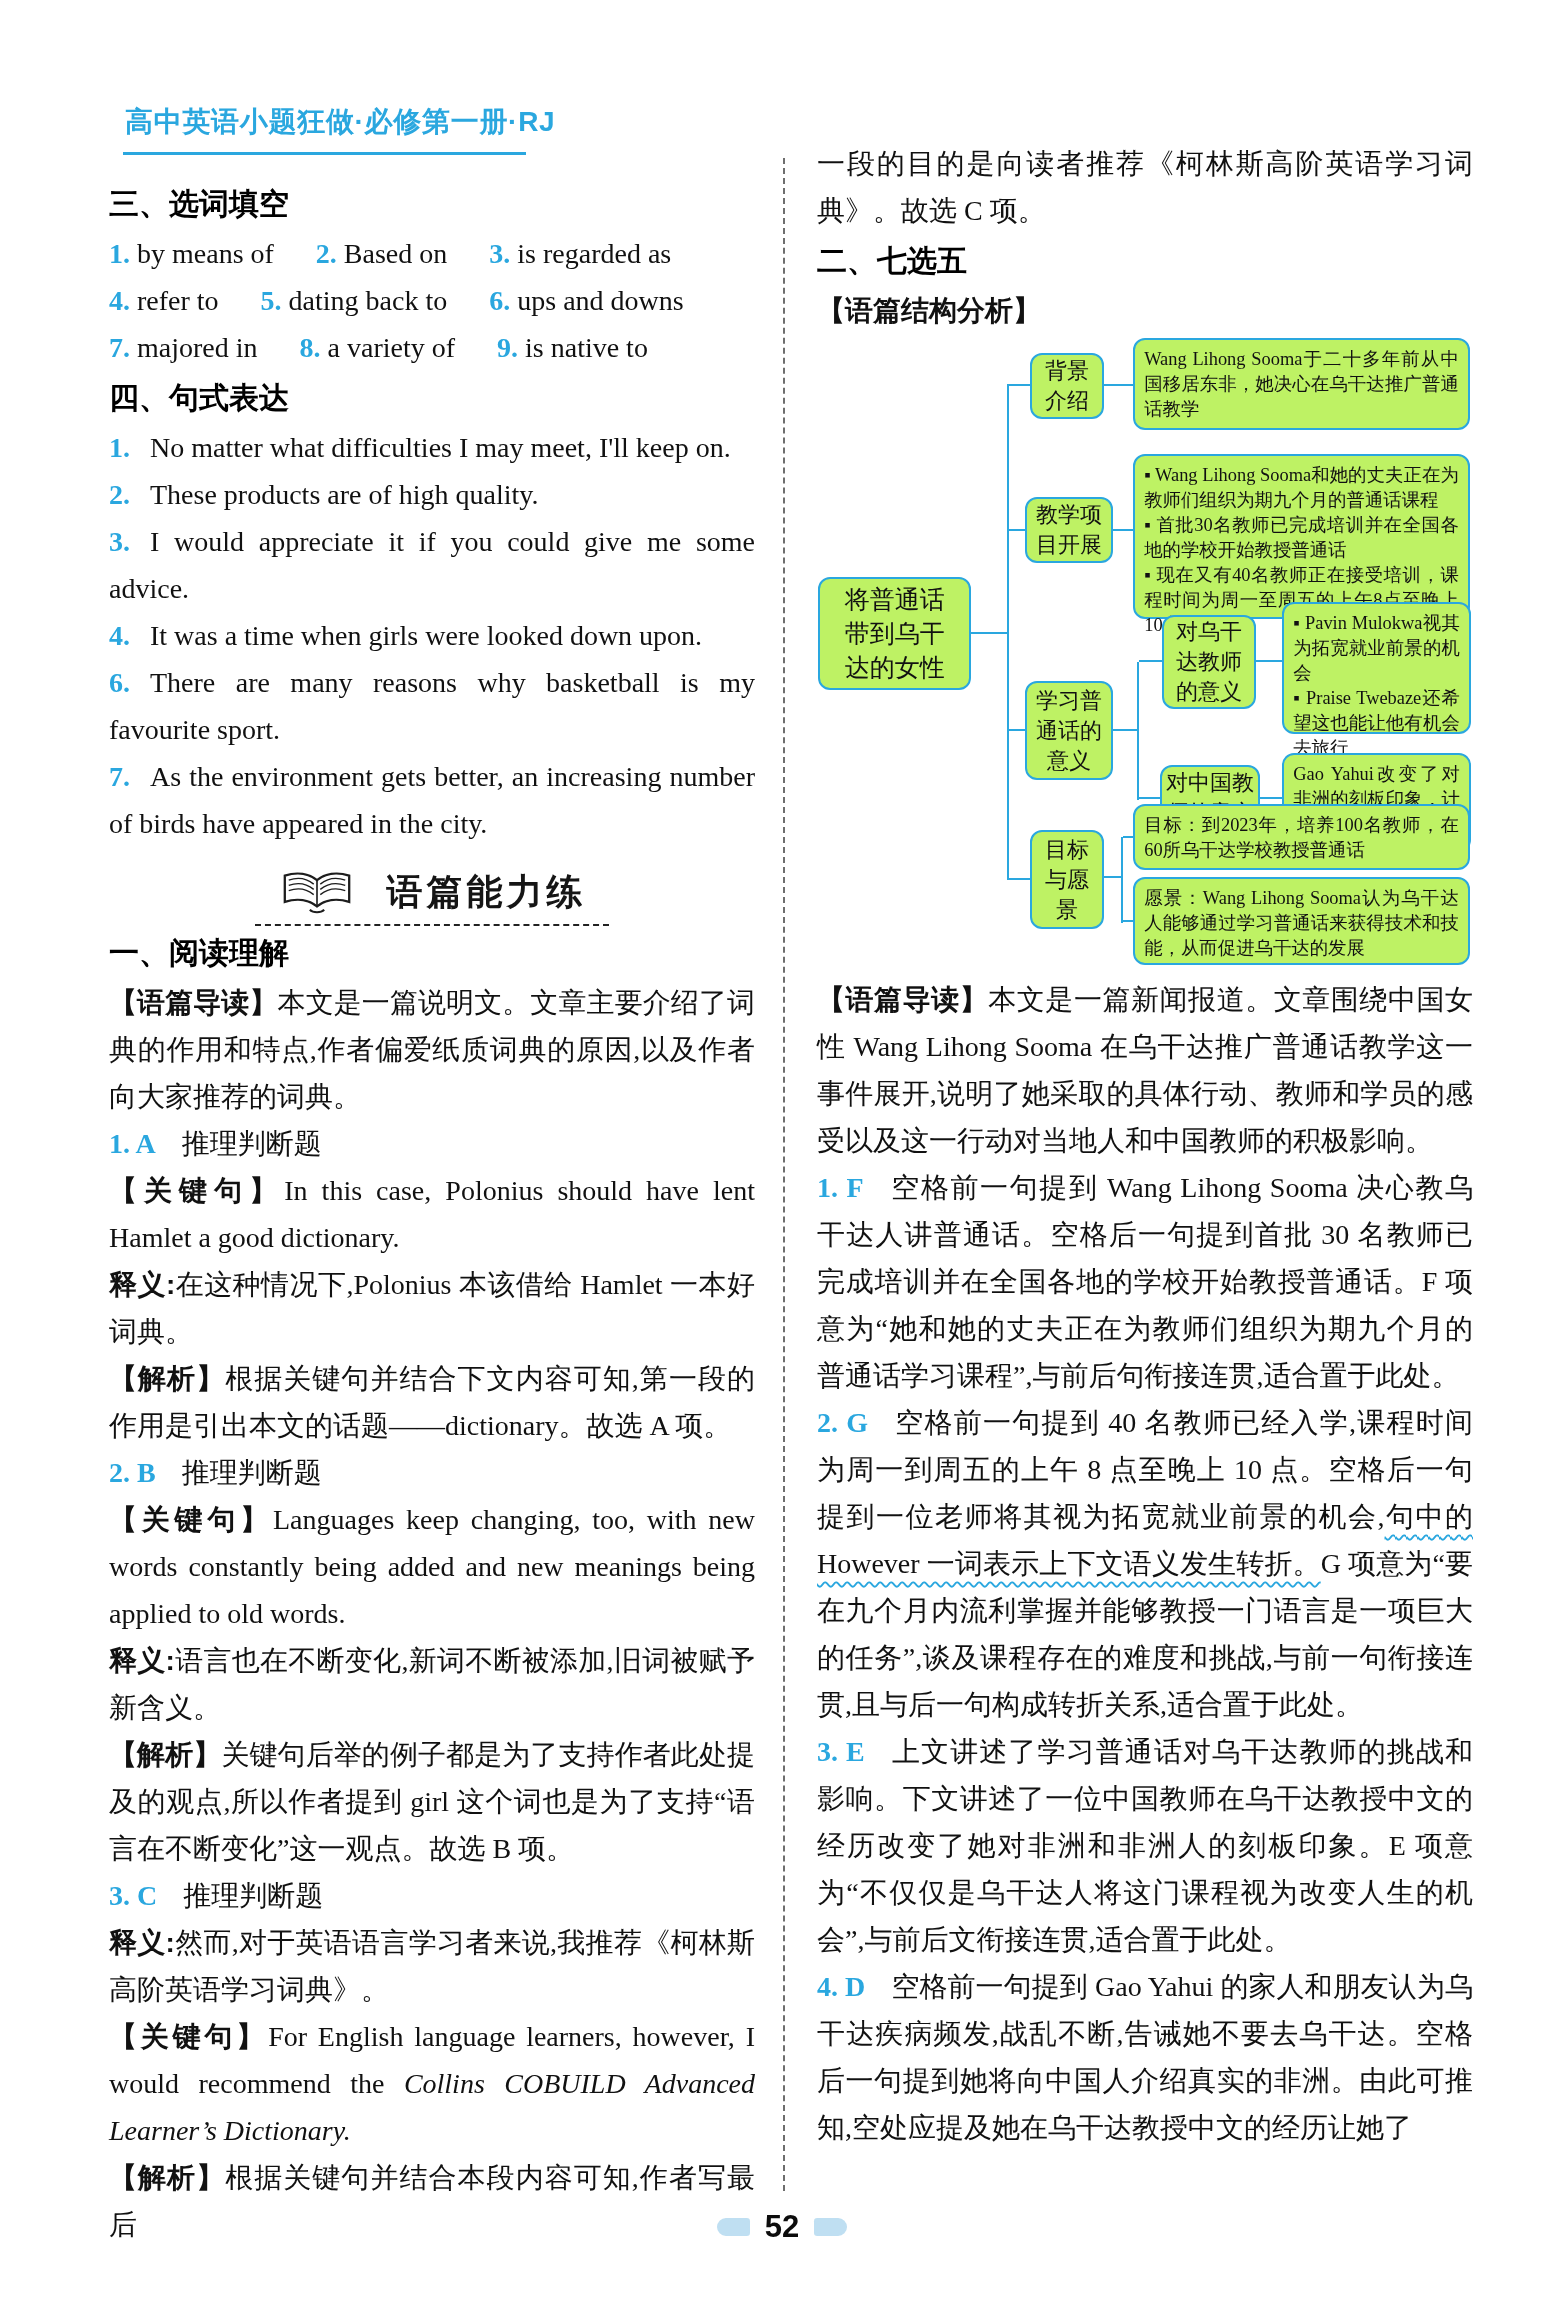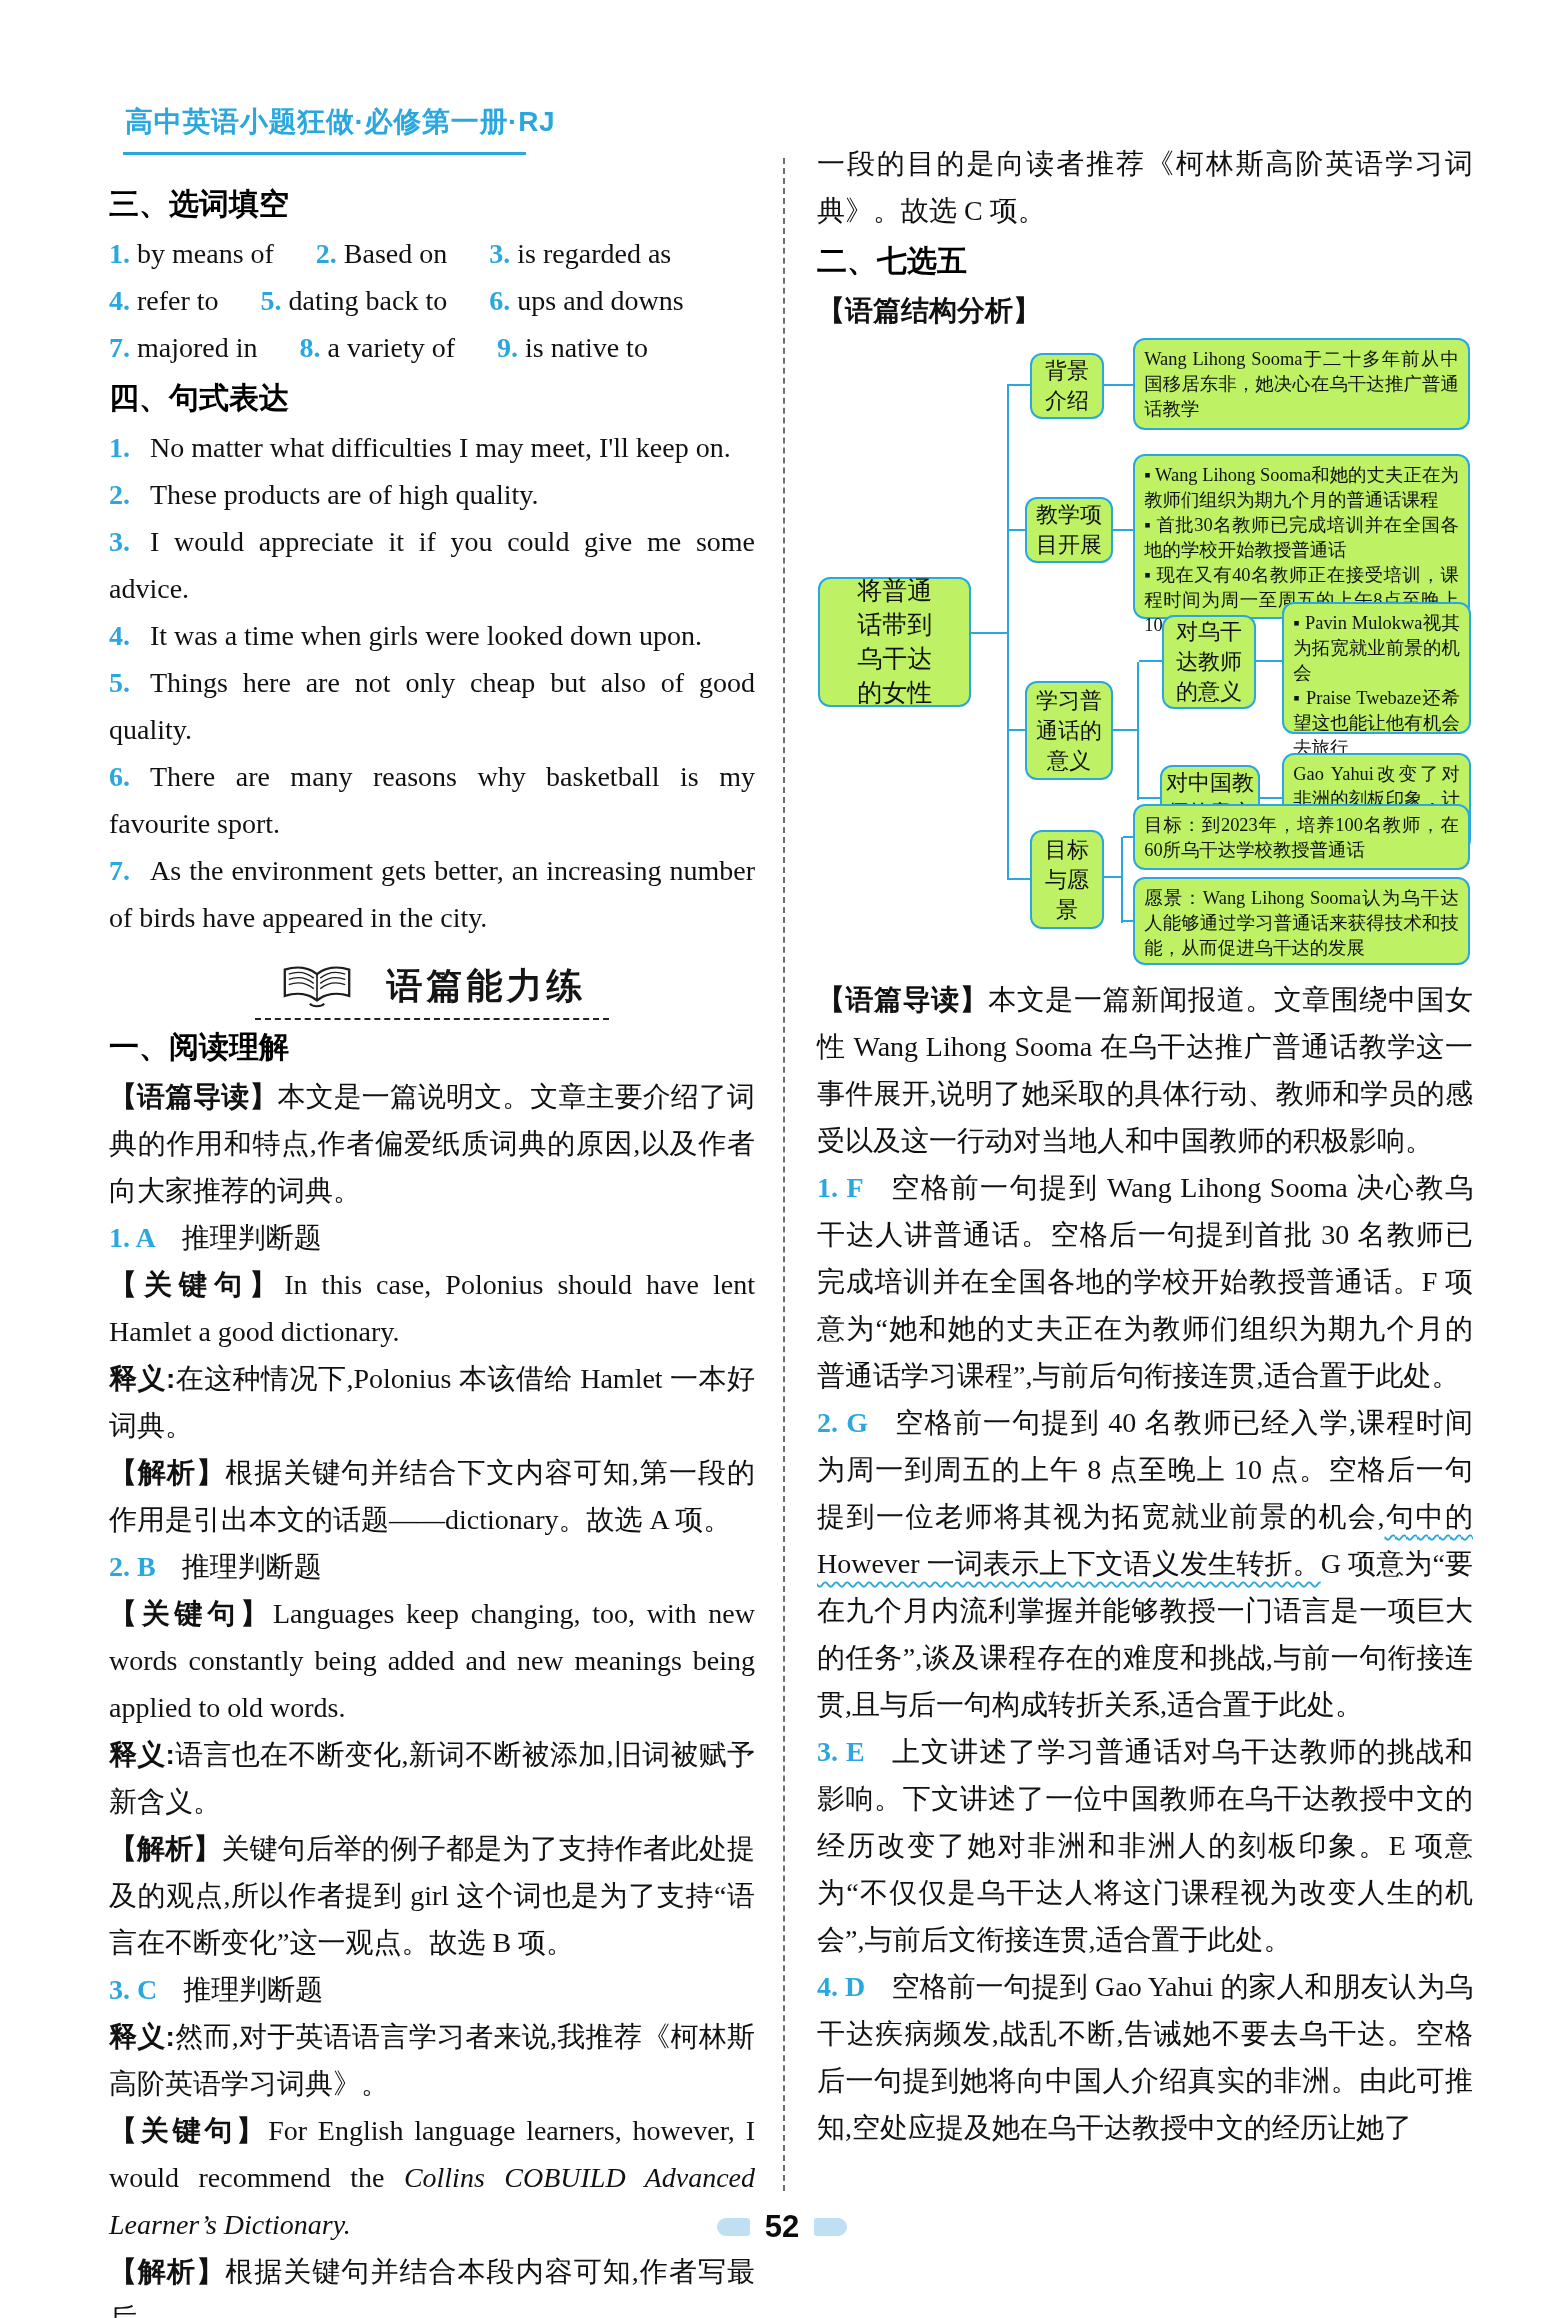--- a/index.html
+++ b/index.html
@@ -49,21 +49,21 @@
     font-family:"Liberation Sans", sans-serif;font-weight:bold;
     font-size:36px;letter-spacing:4px;color:#151515;
   }
   
   .flowchart{position:relative;height:629px;margin:4px 0 9.2px;text-align:left;}
   .fc-box{position:absolute;border:2px solid var(--accent);border-radius:12px;background:#bef264;box-sizing:border-box;}
   .fc-label{display:flex;align-items:center;justify-content:center;text-align:center;font-size:22px;line-height:30px;}
   .fc-content{font-size:18.4px;line-height:25px;padding:6.6px 9.2px;text-align:justify;}
   .fc-bl{display:block;}
   .fc-line{position:absolute;background:var(--accent);}
-  .fc-root{left:1.3px;top:239px;width:153px;height:130px;font-size:25px;line-height:34px;padding:0 35px;}
+  .fc-root{left:1.3px;top:239px;width:153px;height:113px;font-size:25px;line-height:34px;padding:0 23px;}
   .fc-b1{left:213px;top:14.5px;width:74px;height:66px;padding:0 11.2px;}
   .fc-c1{left:316px;top:0px;width:337px;height:92px;}
   .fc-b2{left:208px;top:159px;width:88px;height:66px;padding:0 2px;}
   .fc-c2{left:316px;top:116px;width:337px;height:165px;}
   .fc-b3{left:208px;top:343px;width:88px;height:99px;padding:0 8.6px;}
   .fc-s3a{left:345px;top:277px;width:94px;height:94px;padding:0 11.2px;}
   .fc-c3a{left:465px;top:264px;width:189px;height:132px;}
   .fc-s3b{left:343px;top:427px;width:100px;height:66px;padding:0 3.3px;}
   .fc-c3b{left:465px;top:415px;width:189px;height:99px;}
   .fc-b4{left:213px;top:492px;width:74px;height:99px;padding:0 11.2px;}
@@ -102,21 +102,20 @@
         <div class="answers-row">
           <div class="ans-item" style="display: inline-block;"><span class="num-blue">7. </span><span class="seg-t">majored in</span></div>
           <div class="ans-item" style="display: inline-block;"><span class="num-blue">8. </span><span class="seg-t">a variety of</span></div>
           <div class="ans-item" style="display: inline-block;"><span class="num-blue">9. </span><span class="seg-t">is native to</span></div>
         </div>
         <div class="heading">四、句式表达</div>
         <div class="para"><span class="num-blue mr">1.</span><span class="seg-t">No matter what difficulties I may meet, I'll keep on.</span></div>
         <div class="para"><span class="num-blue mr">2.</span><span class="seg-t">These products are of high quality.</span></div>
         <div class="para"><span class="num-blue mr">3.</span><span class="seg-t">I would appreciate it if you could give me some advice.</span></div>
         <div class="para"><span class="num-blue mr">4.</span><span class="seg-t">It was a time when girls were looked down upon.</span></div>
-        <div class="para"><span class="num-blue mr">5.</span><span class="seg-t">Things here are not only cheap but also of good quality.</span></div>
         <div class="para"><span class="num-blue mr">6.</span><span class="seg-t">There are many reasons why basketball is my favourite sport.</span></div>
         <div class="para"><span class="num-blue mr">7.</span><span class="seg-t">As the environment gets better, an increasing number of birds have appeared in the city.</span></div>
       </div>
 
     <div class="banner">
       <div class="banner-inner">
         <span>
           <svg width="78" height="46" viewBox="0 0 118 70">
             <path d="M59 17 C47 7 29 4 10 10 L10 50 C29 44 47 47 59 57 C71 47 89 44 108 50 L108 10 C89 4 71 7 59 17 Z" fill="none" stroke="#1d1d1d" stroke-width="3.5"></path>
             <path d="M59 17 L59 57" stroke="#1d1d1d" stroke-width="2.5" fill="none"></path>

